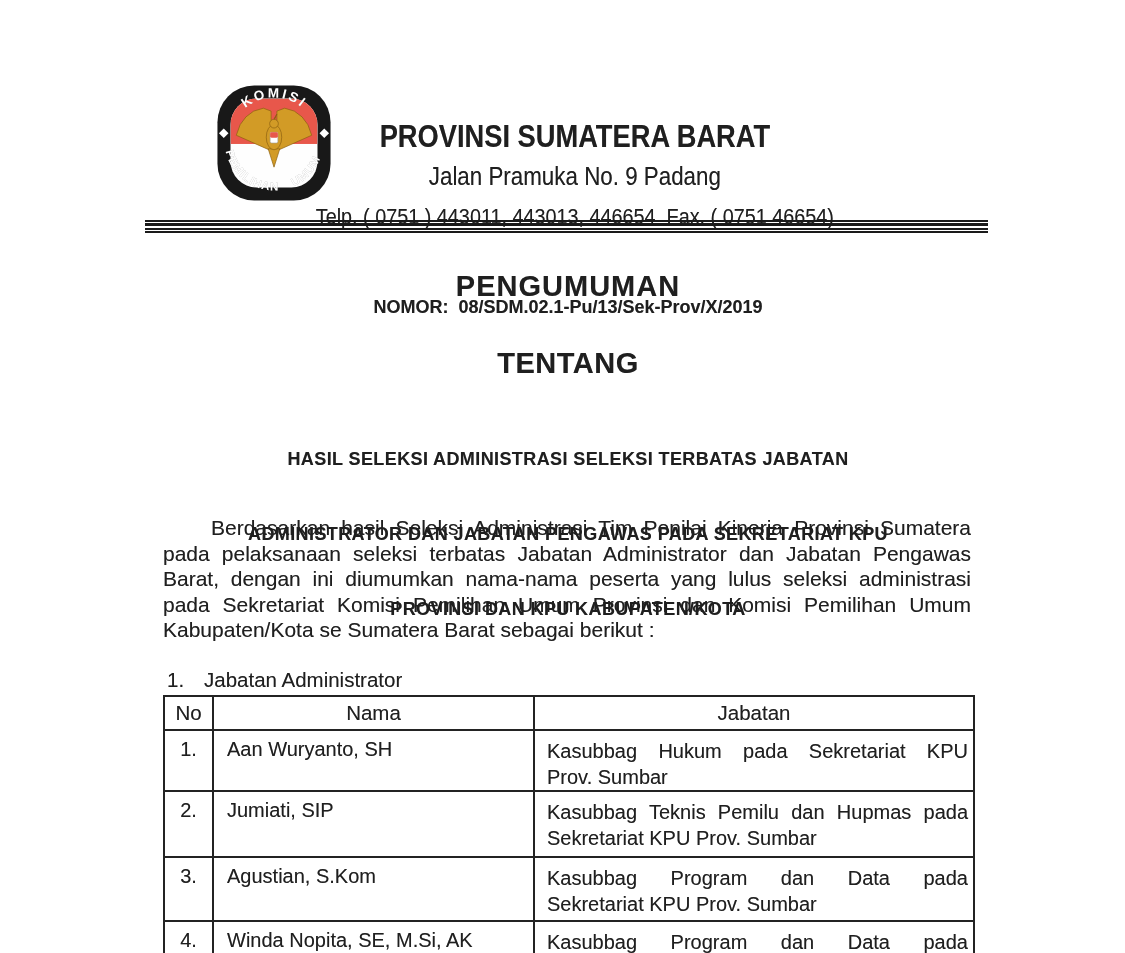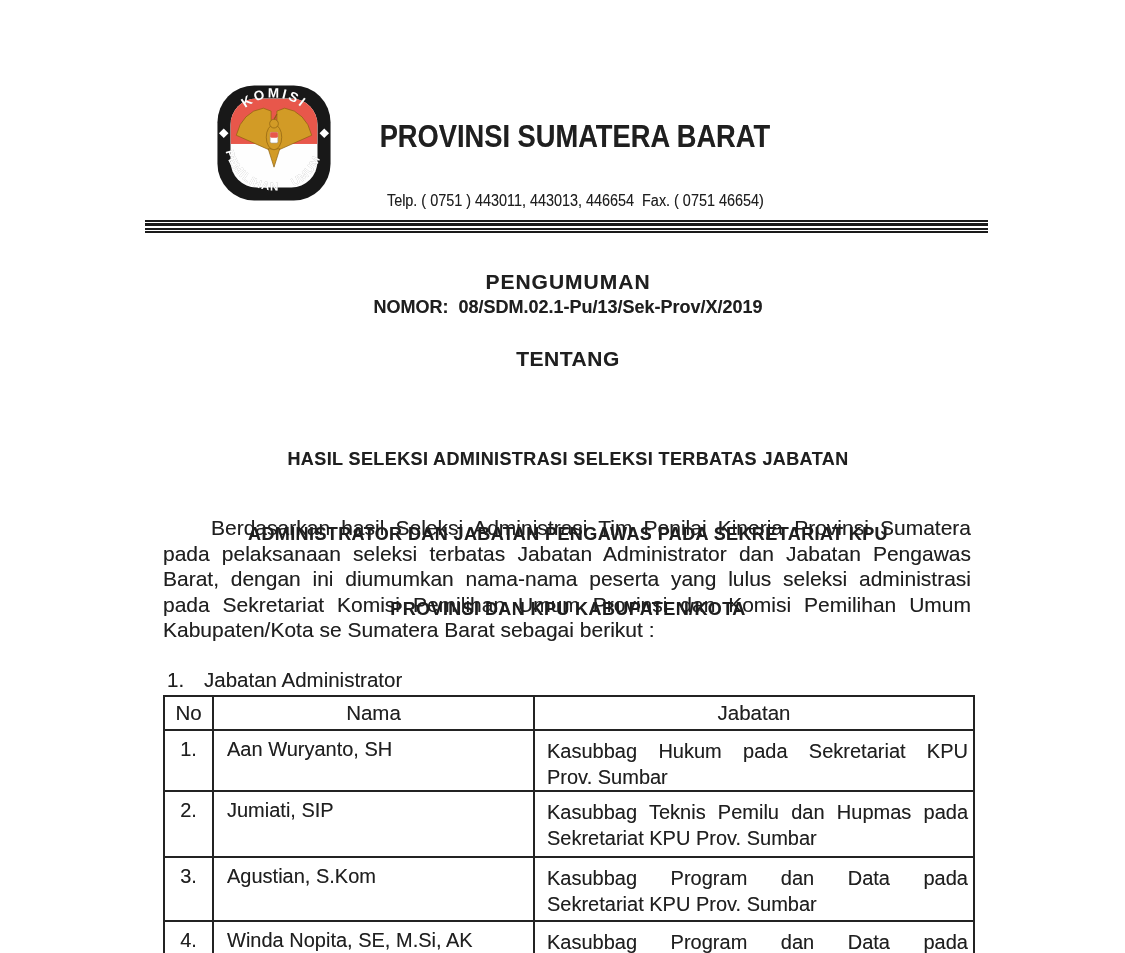--- a/index.html
+++ b/index.html
@@ -16,33 +16,33 @@
 
   
   .logo{position:absolute;left:216px;top:84px;width:116px;height:118px;}
   .lh-line{position:absolute;left:165px;width:820px;text-align:center;}
   .lh-org{top:76px;font-size:37px;font-weight:bold;}
   .lh-org .cond{transform:scaleX(.85);}
   .lh-region{top:119px;font-size:31px;font-weight:bold;}
   .lh-region .cond{transform:scaleX(.88);}
   .lh-addr{top:161px;font-size:26px;}
   .lh-addr .cond{transform:scaleX(.86);}
-  .lh-phone{top:192px;font-size:16px;}
+  .lh-phone{top:204px;font-size:22px;}
   .lh-phone .cond{transform:scaleX(.9);}
 
   
   .rule{position:absolute;left:145px;top:220px;width:843px;}
   .rule div{background:#1a1a1a;}
   .r1{height:2px;margin-bottom:1px;}
   .r2{height:3px;margin-bottom:2px;}
   .r3{height:2px;margin-bottom:1px;}
   .r4{height:2px;}
 
   
-  .an-line{position:absolute;left:163px;width:810px;text-align:center;font-weight:bold;font-size:21px;white-space:pre;}
+  .an-line{position:absolute;left:163px;width:810px;text-align:center;font-weight:bold;font-size:29px;white-space:pre;}
   .an-heading{top:270px;letter-spacing:1px;}
   .an-number{top:297px;font-size:18px;}
   .an-about{top:347px;letter-spacing:.5px;}
   .an-title{top:397px;line-height:25px;letter-spacing:.4px;font-size:18px;}
 
   
   .body-par{position:absolute;left:163px;top:515px;width:808px;font-size:21px;line-height:25.6px;}
   .body-par .jline{text-align:justify;text-align-last:justify;}
   .body-par .jline-first{text-indent:48px;}
   .body-par .jline-last{text-align:left;text-align-last:left;}
@@ -95,20 +95,21 @@
       <textPath href="#arcBottom" startOffset="30%" text-anchor="middle">PEMILIHAN</textPath>
     </text>
     <text font-family="Liberation Sans, sans-serif" font-size="12" font-weight="bold" fill="#ffffff" letter-spacing="1">
       <textPath href="#arcBottom" startOffset="76%" text-anchor="middle">UMUM</textPath>
     </text>
     <rect x="4.5" y="47.5" width="7" height="7" transform="rotate(45 8 51)" fill="#ffffff"></rect>
     <rect x="108.5" y="47.5" width="7" height="7" transform="rotate(45 112 51)" fill="#ffffff"></rect>
   </svg>
 
   <div class="lh-line lh-region"><span class="cond">PROVINSI SUMATERA BARAT</span></div>
+  <div class="lh-line lh-addr"><span class="cond">Jalan Pramuka No. 9 Padang</span></div>
   <div class="lh-line lh-phone"><span class="cond">Telp. ( 0751 ) 443011, 443013, 446654  Fax. ( 0751 46654)</span></div>
 
   <div class="rule">
     <div class="r1"></div>
       <div class="r2"></div>
       <div class="r3"></div>
       <div class="r4"></div>
   </div>
 
   <div class="an-line an-heading">PENGUMUMAN</div>

